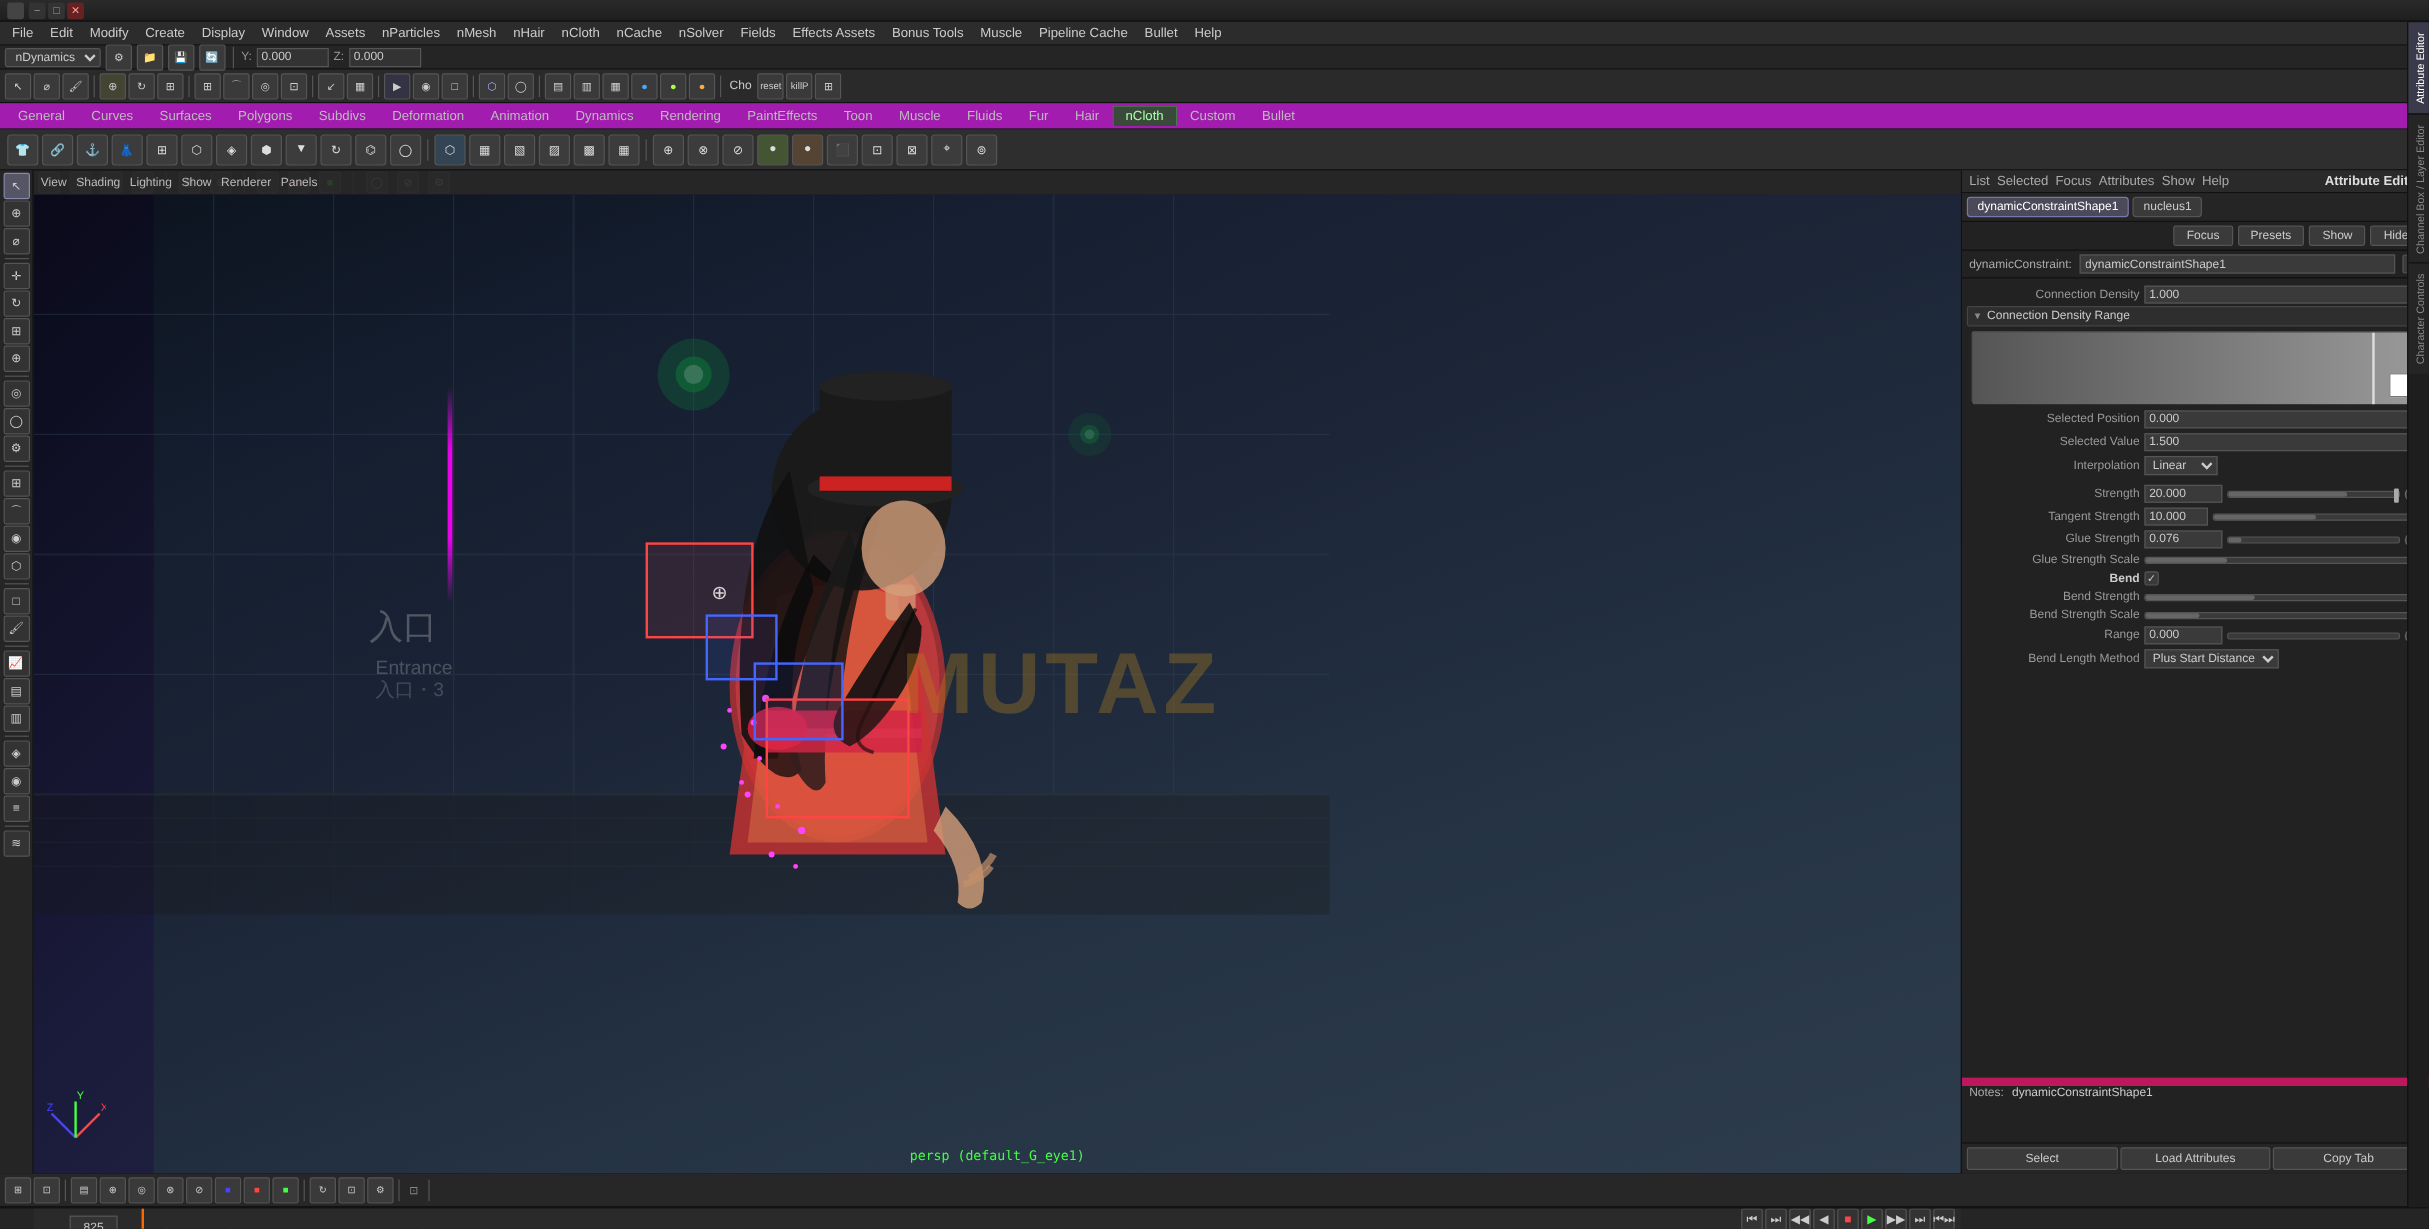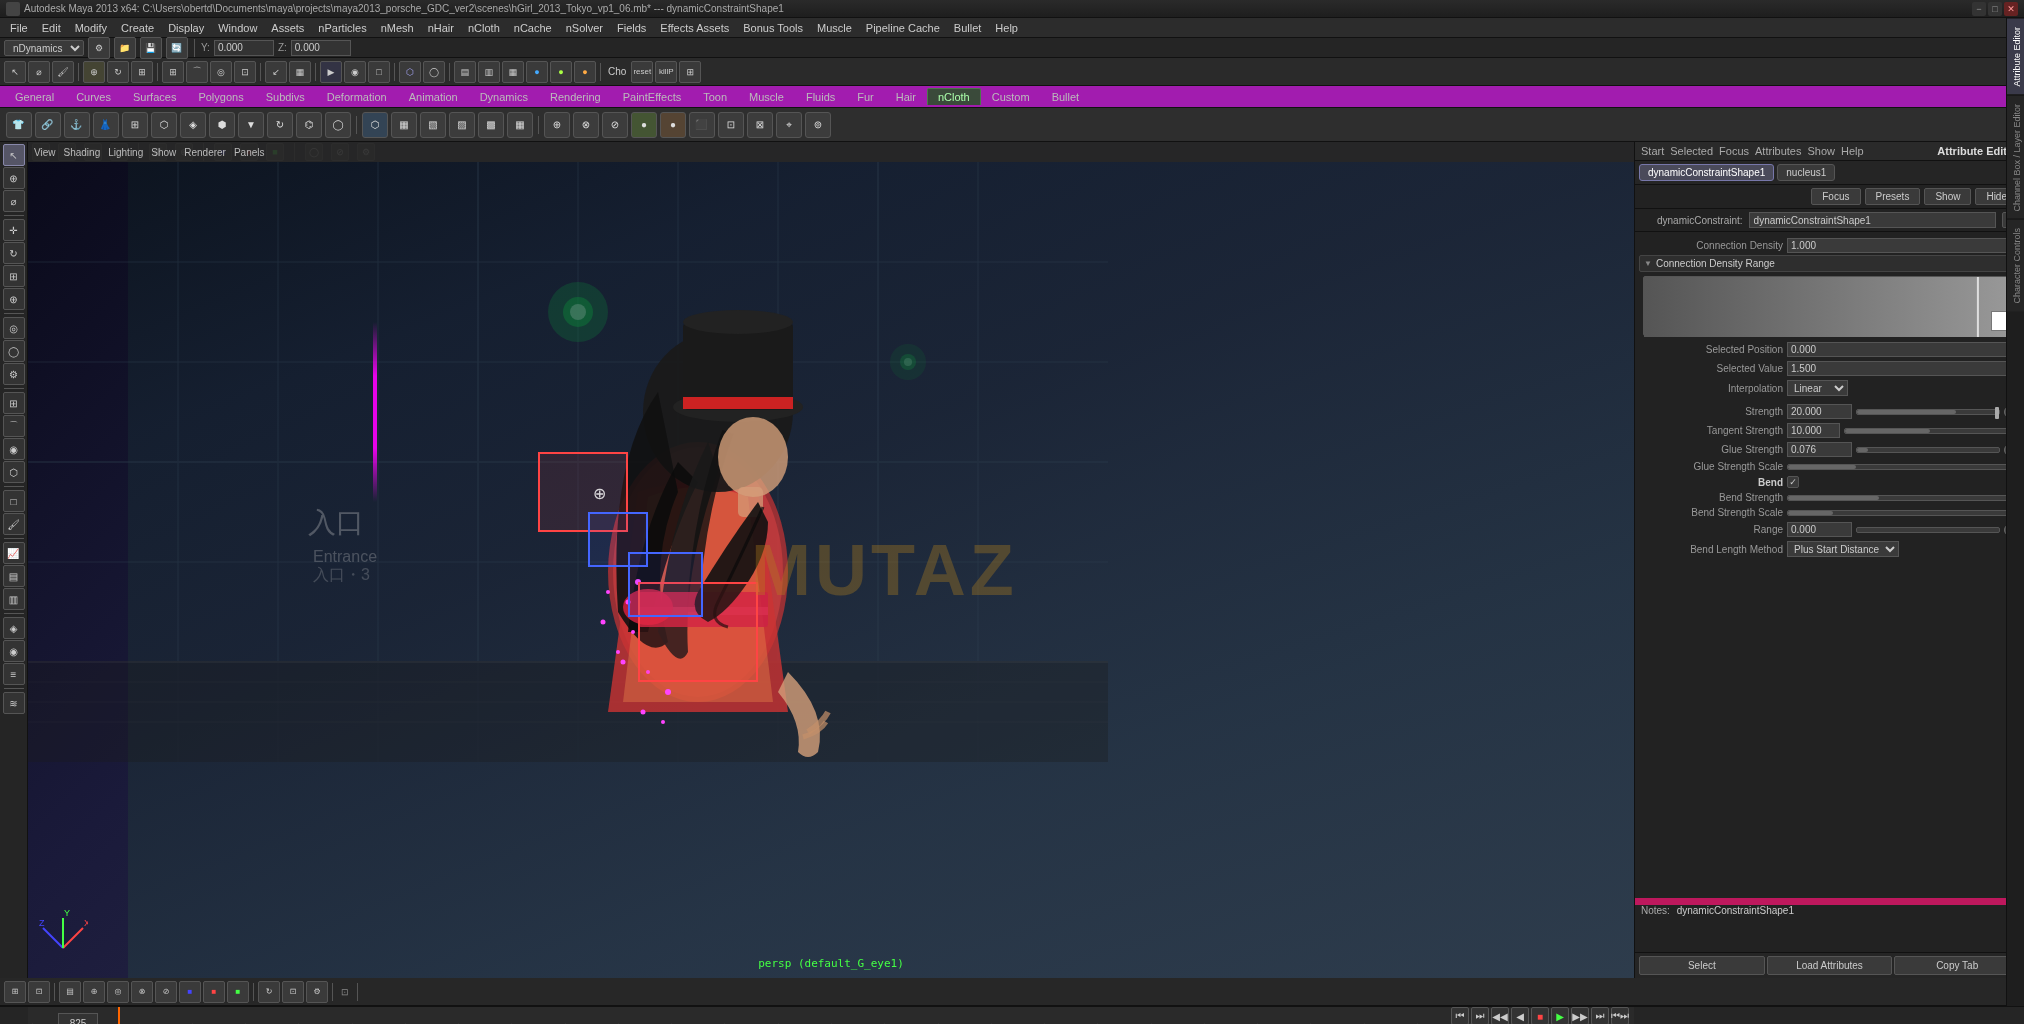--- a/index.html
+++ b/index.html
@@ -373,21 +373,21 @@
     }
 
     #constraint-name-row {
       display: flex;
       align-items: center;
       padding: 3px 6px;
       border-bottom: 1px solid #111;
       gap: 6px;
       font-size: 10px;
     }
-    .constraint-label { color: #aaa; margin-left: 16px; }
+    .constraint-label { color: #aaa; }
     .constraint-value-input {
       flex: 1;
       background: #3a3a3a;
       border: 1px solid #555;
       color: #ccc;
       font-size: 10px;
       padding: 1px 4px;
       height: 16px;
     }
 
@@ -681,21 +681,20 @@
     .input-label {
       font-size: 10px;
       color: #999;
     }
   </style>
 </head>
 <body>
 
 <div id="title-bar">
   <div id="title-bar-icon"></div>
-  <span id="title-text">Autodesk Maya 2013 x64: C:\Users\obertd\Documents\maya\projects\maya2013_porsche_GDC_ver2\scenes\hGirl_2013_Tokyo_vp1_06.mb* --- dynamicConstraintShape1</span>
   <div id="win-controls">
     <div class="win-btn">−</div>
     <div class="win-btn">□</div>
     <div class="win-btn" style="background:#662222;color:#ff9999;">✕</div>
   </div>
 </div>
 
 <div id="menu-bar">
 <span class="menu-item">File</span>
     <span class="menu-item">Edit</span>
@@ -1014,21 +1013,21 @@
         <line x1="25" y1="40" x2="25" y2="10" stroke="#44ff44" stroke-width="2"></line>
         <text x="26" y="8" fill="#44ff44" font-size="9">Y</text>
       </svg>
     </div>
   </div>
 
   <div id="right-panel">
 
     <div id="attr-editor-header">
       <div id="attr-editor-tabs-row">
-        <span class="attr-tab">Start</span>
+        <span class="attr-tab">List</span>
         <span class="attr-tab">Selected</span>
         <span class="attr-tab">Focus</span>
         <span class="attr-tab">Attributes</span>
         <span class="attr-tab">Show</span>
         <span class="attr-tab">Help</span>
       </div>
       <span style="font-weight:bold;color:#ddd;margin-left:auto;">Attribute Editor</span>
     </div>
 
     <div id="attr-node-tabs">

